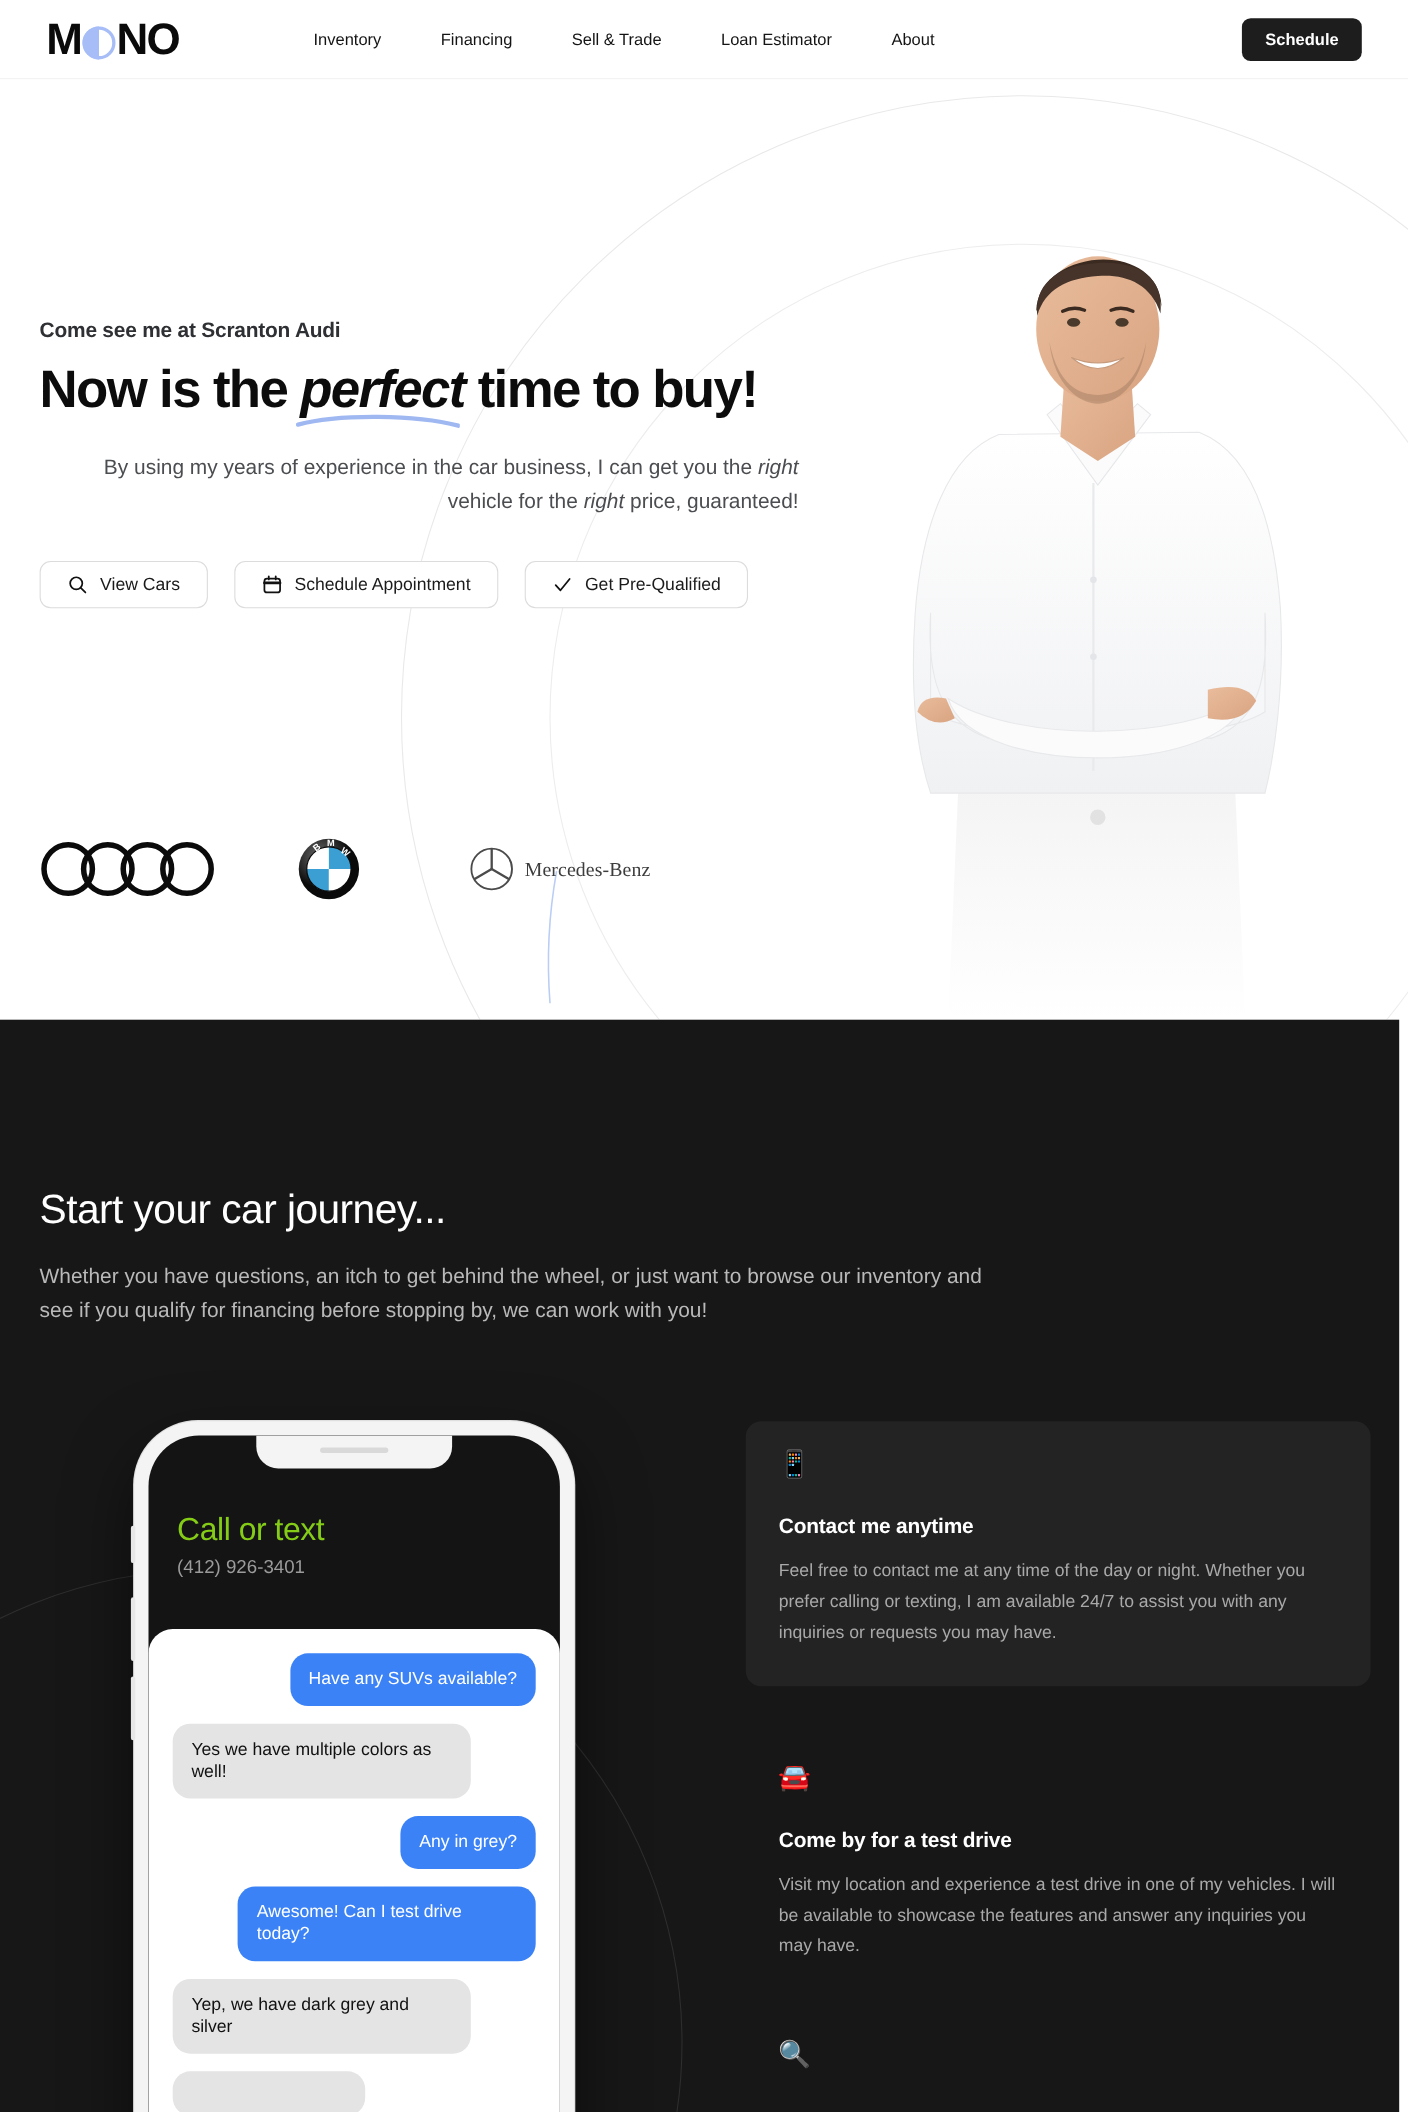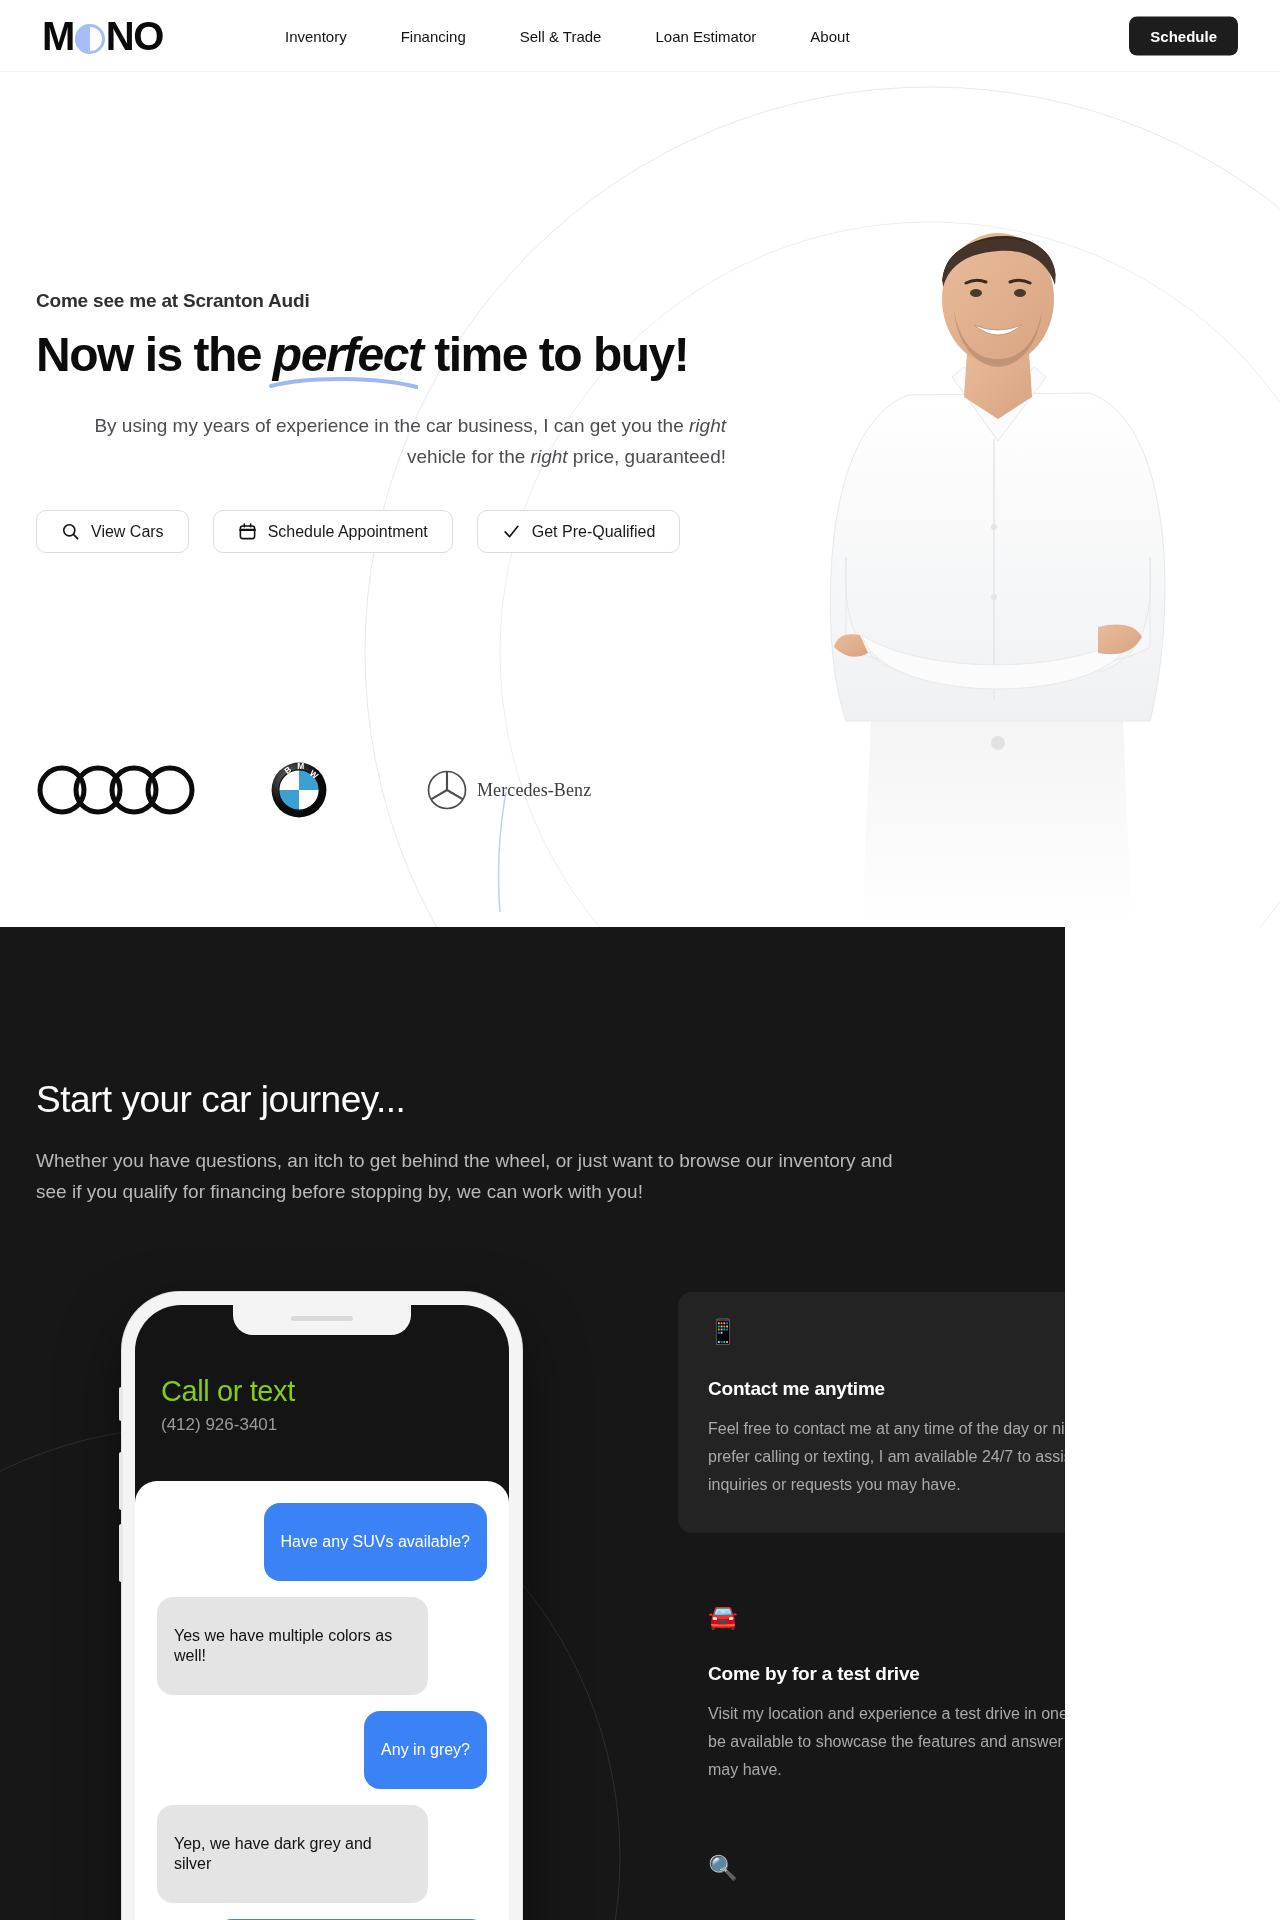--- a/index.html
+++ b/index.html
@@ -103,21 +103,21 @@
     letter-spacing:.1px;
   }
 
   
   .person{
     position:absolute; right:88px; bottom:0; width:390px; height:700px;
   }
 
   
   .dark{
-    position:absolute; top:927px; left:0; width:1065px; height:993px;
+    position:absolute; top:927px; left:0; width:1272px; height:993px;
     background:#171717; overflow:hidden;
   }
   .dark-arc{ position:absolute; left:-260px; top:480px; pointer-events:none; }
 
   .dark-head{ position:absolute; left:36px; top:152px; width:900px; }
   .dark-title{
     font-size:37px; font-weight:400; color:#fff; letter-spacing:-.5px;
   }
   .dark-sub{
     margin-top:25px; font-size:19px; line-height:1.62; color:#b9b9b9;
@@ -146,21 +146,21 @@
   }
   .phone-hdr{ padding:70px 26px 0 26px; }
   .phone-title{ font-size:29px; color:#84cc16; letter-spacing:-.4px; }
   .phone-num{ font-size:17px; color:#9b9b9b; margin-top:7px; }
   .chat{
     position:absolute; left:0; right:0; bottom:0; top:176px;
     background:#fff; border-radius:22px 22px 0 0;
     padding:22px 22px 0 22px; display:flex; flex-direction:column; gap:16px;
   }
   .bub{
-    max-width:82%; padding:29px 17px; border-radius:16px;
+    max-width:82%; padding:14px 17px; border-radius:16px;
     font-size:16px; line-height:1.25;
   }
   .bub.out{ align-self:flex-end; background:#3b82f6; color:#fff; }
   .bub.in{ align-self:flex-start; background:#e4e4e4; color:#111; }
   .phone-side{
     position:absolute; left:-3px; width:4px; background:#e7e7e7;
     border-radius:3px;
   }
 
   
@@ -378,22 +378,22 @@
 
       <div class="phone-hdr">
         <div class="phone-title">Call or text</div>
         <div class="phone-num">(412) 926-3401</div>
       </div>
 
       <div class="chat">
         <div class="bub out">Have any SUVs available?</div>
         <div class="bub in">Yes we have multiple colors as well!</div>
         <div class="bub out">Any in grey?</div>
+        <div class="bub out">Awesome! Can I test drive today?</div>
         <div class="bub in">Yep, we have dark grey and silver</div>
-        <div class="bub out">Awesome! Can I test drive today?</div>
         <div class="bub in" style="min-width:175px;min-height:40px;"></div>
       </div>
     </div>
   </div>
 
   <div class="cards">
 
     <div class="card">
       <span class="card-icon">📱</span>
       <div class="card-title">Contact me anytime</div>

